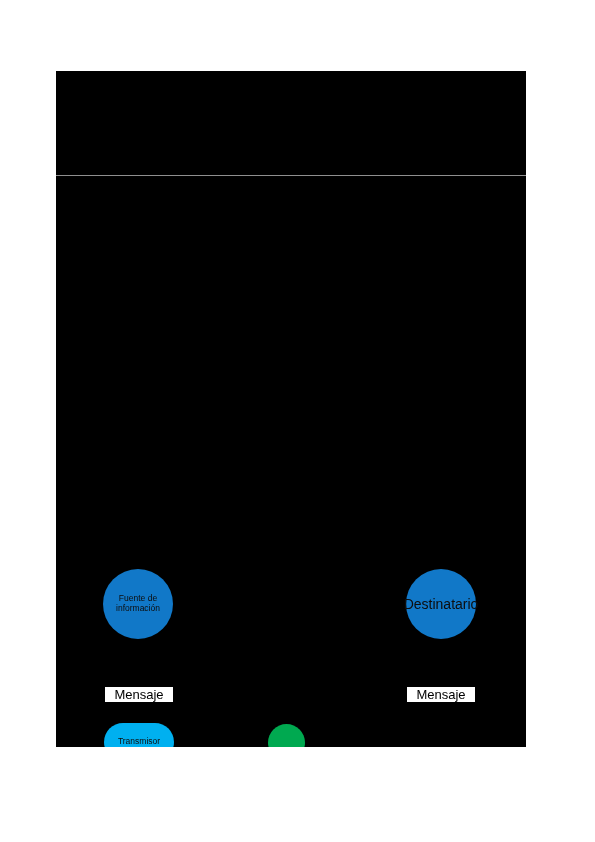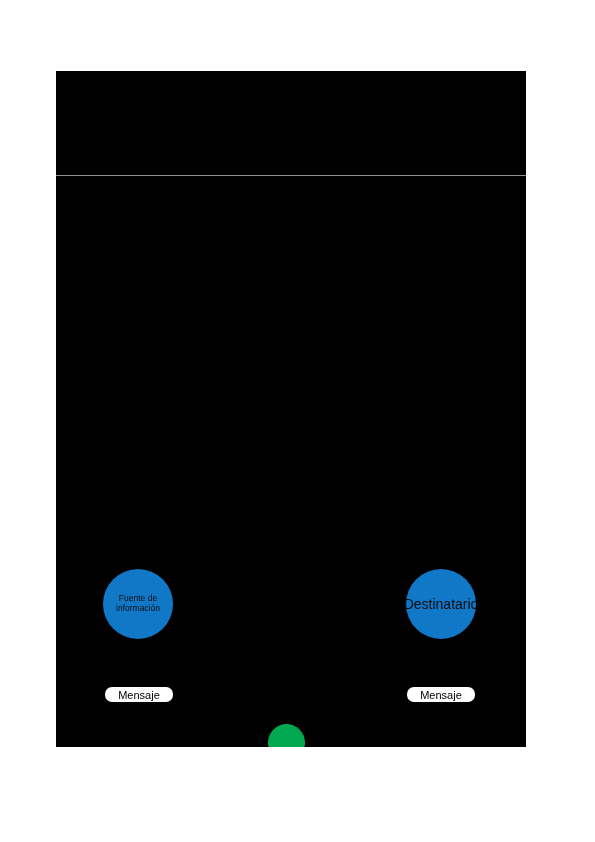--- a/index.html
+++ b/index.html
@@ -95,26 +95,25 @@
     width: 70px; height: 70px;
     background: #1178c8;
     font-size: 14px;
   }
 
   
   .label-box {
     position: absolute;
     background: #ffffff;
     color: #000000;
-    font-size: 11px;
+    font-size: 13px;
     display: flex;
     align-items: center;
     justify-content: center;
     box-sizing: border-box;
-    border-radius: 7px;
   }
   #label-mensaje-left  { left: 49px;  top: 511px; width: 68px; height: 15px; }
   #label-mensaje-right { left: 351px; top: 511px; width: 68px; height: 15px; }
 
   
   #node-transmisor {
     left: 48px;  top: 547px;
     width: 70px; height: 38px;
     background: #00b0f0;
     font-size: 8.5px;
@@ -149,18 +148,19 @@
 
     <div class="node node-circle" id="node-fuente-informacion">Fuente de
 información</div>
 
     <div class="node node-circle" id="node-destinatario">Destinatario</div>
 
     <div class="label-box" id="label-mensaje-left">Mensaje</div>
 
     <div class="label-box" id="label-mensaje-right">Mensaje</div>
 
+    <div class="node node-round" id="node-transmisor">Transmisor</div>
 
 
     <div class="node node-circle" id="node-senal"></div>
 
   </div>
 </div>
 
 </body></html>

